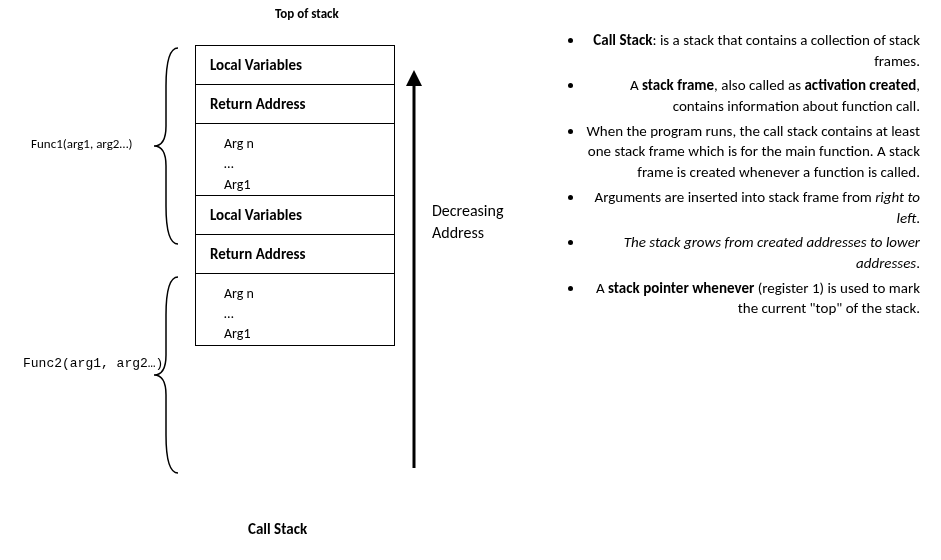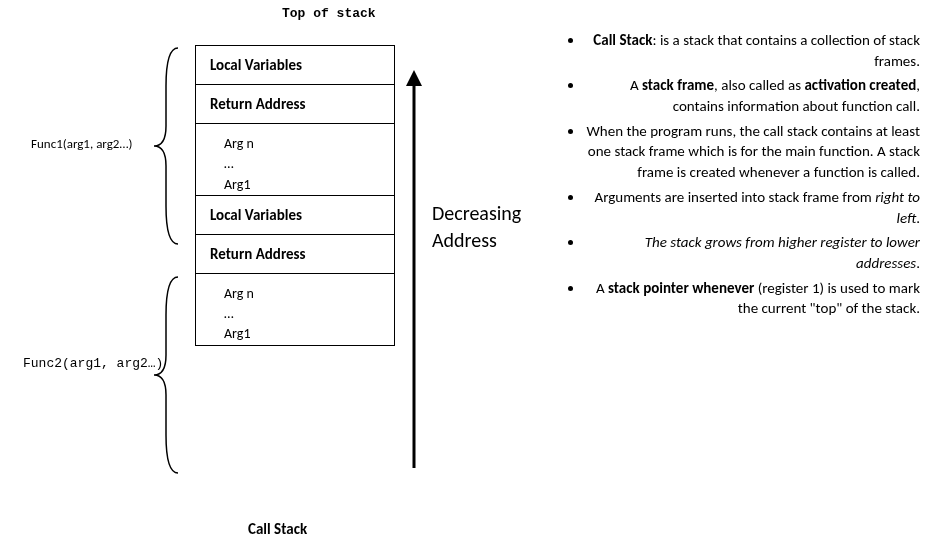--- a/index.html
+++ b/index.html
@@ -8,24 +8,23 @@
       font-size: 15px;
       color: #000;
       background: #fff;
       width: 941px;
       height: 560px;
       position: relative;
     }
     .top-label {
       position: absolute;
       top: 6px;
-      left: 282px;
+      left: 275px;
       font-weight: bold;
       font-size: 13px;
-      font-family: Liberation Mono, monospace;
     }
     .func-label {
       position: absolute;
       font-size: 13px;
     }
     .func1-label { top: 136px; left: 31px; }
     .func2-label { top: 356px; left: 23px; font-family: Liberation Mono, monospace; }
     .brace {
       position: absolute;
       font-family: serif;
@@ -60,21 +59,21 @@
       position: absolute;
       top: 70px;
       left: 406px;
       width: 16px;
       height: 398px;
     }
     .arrow-label {
       position: absolute;
       top: 200px;
       left: 432px;
-      font-size: 20px;
+      font-size: 16px;
       line-height: 1.35;
     }
     .bottom-label {
       position: absolute;
       top: 520px;
       left: 248px;
       font-weight: bold;
       font-size: 15px;
     }
     .bullets {
@@ -156,19 +155,19 @@
       <span class="bold">Call Stack</span><span>: is a stack that contains a collection of stack frames.</span>
     </li>
     <li>
       <span>A </span><span class="bold">stack frame</span><span>, also called as </span><span class="bold">activation created</span><span>, contains information about function call.</span>
     </li>
     <li>When the program runs, the call stack contains at least one stack frame which is for the main function. A stack frame is created whenever a function is called.</li>
     <li>
       <span>Arguments are inserted into stack frame from </span><span class="italic">right to left</span><span>.</span>
     </li>
     <li>
-      <span class="italic">The stack grows from higher register to lower addresses</span><span>.</span>
+      <span class="italic">The stack grows from created addresses to lower addresses</span><span>.</span>
     </li>
     <li>
       <span>A </span><span class="bold">stack pointer whenever</span><span> (register 1) is used to mark the current "top" of the stack.</span>
     </li>
   </ul>
 </div>
 
 </body></html>

